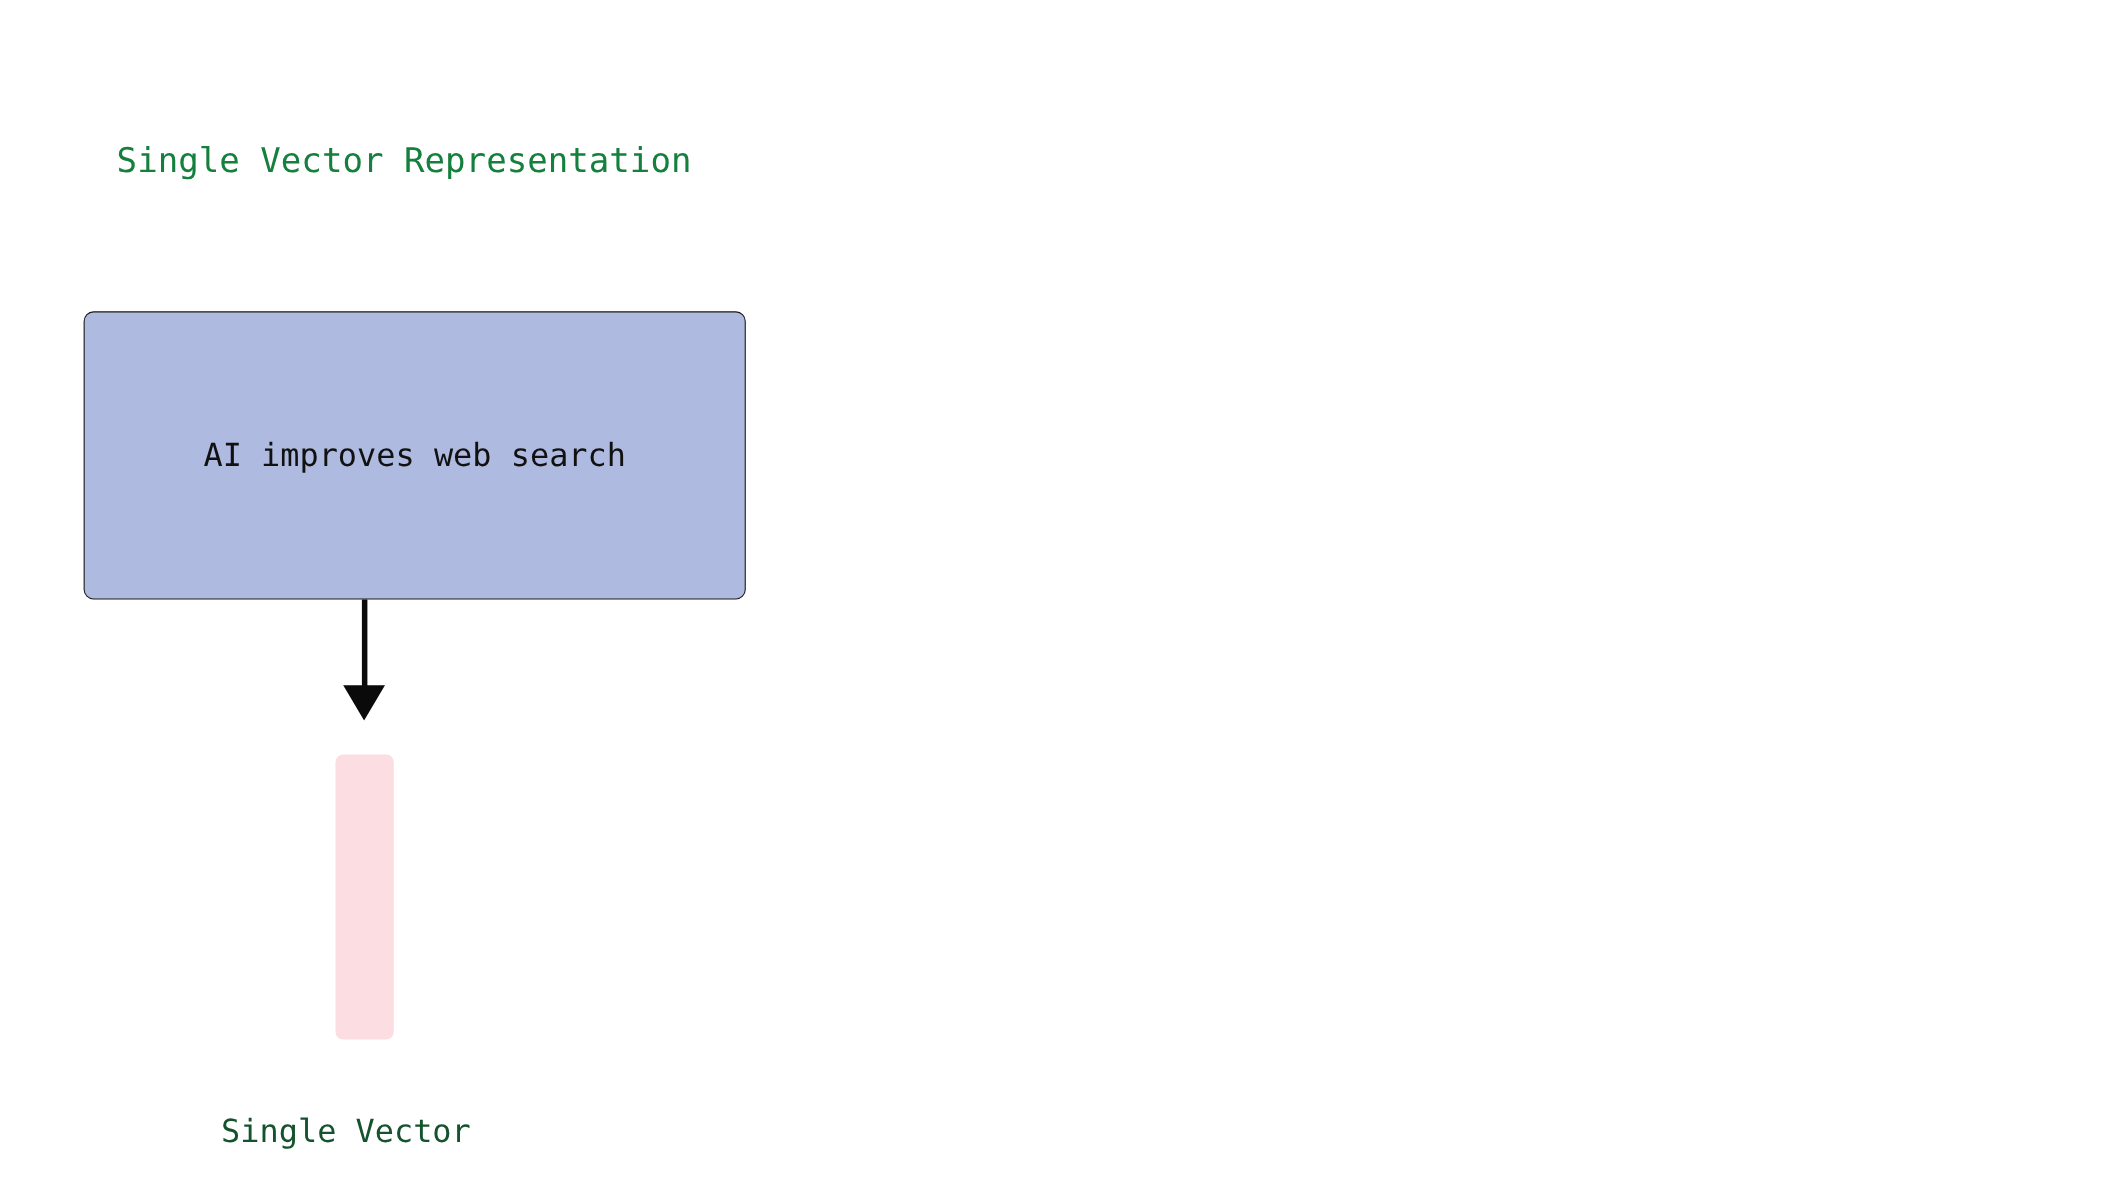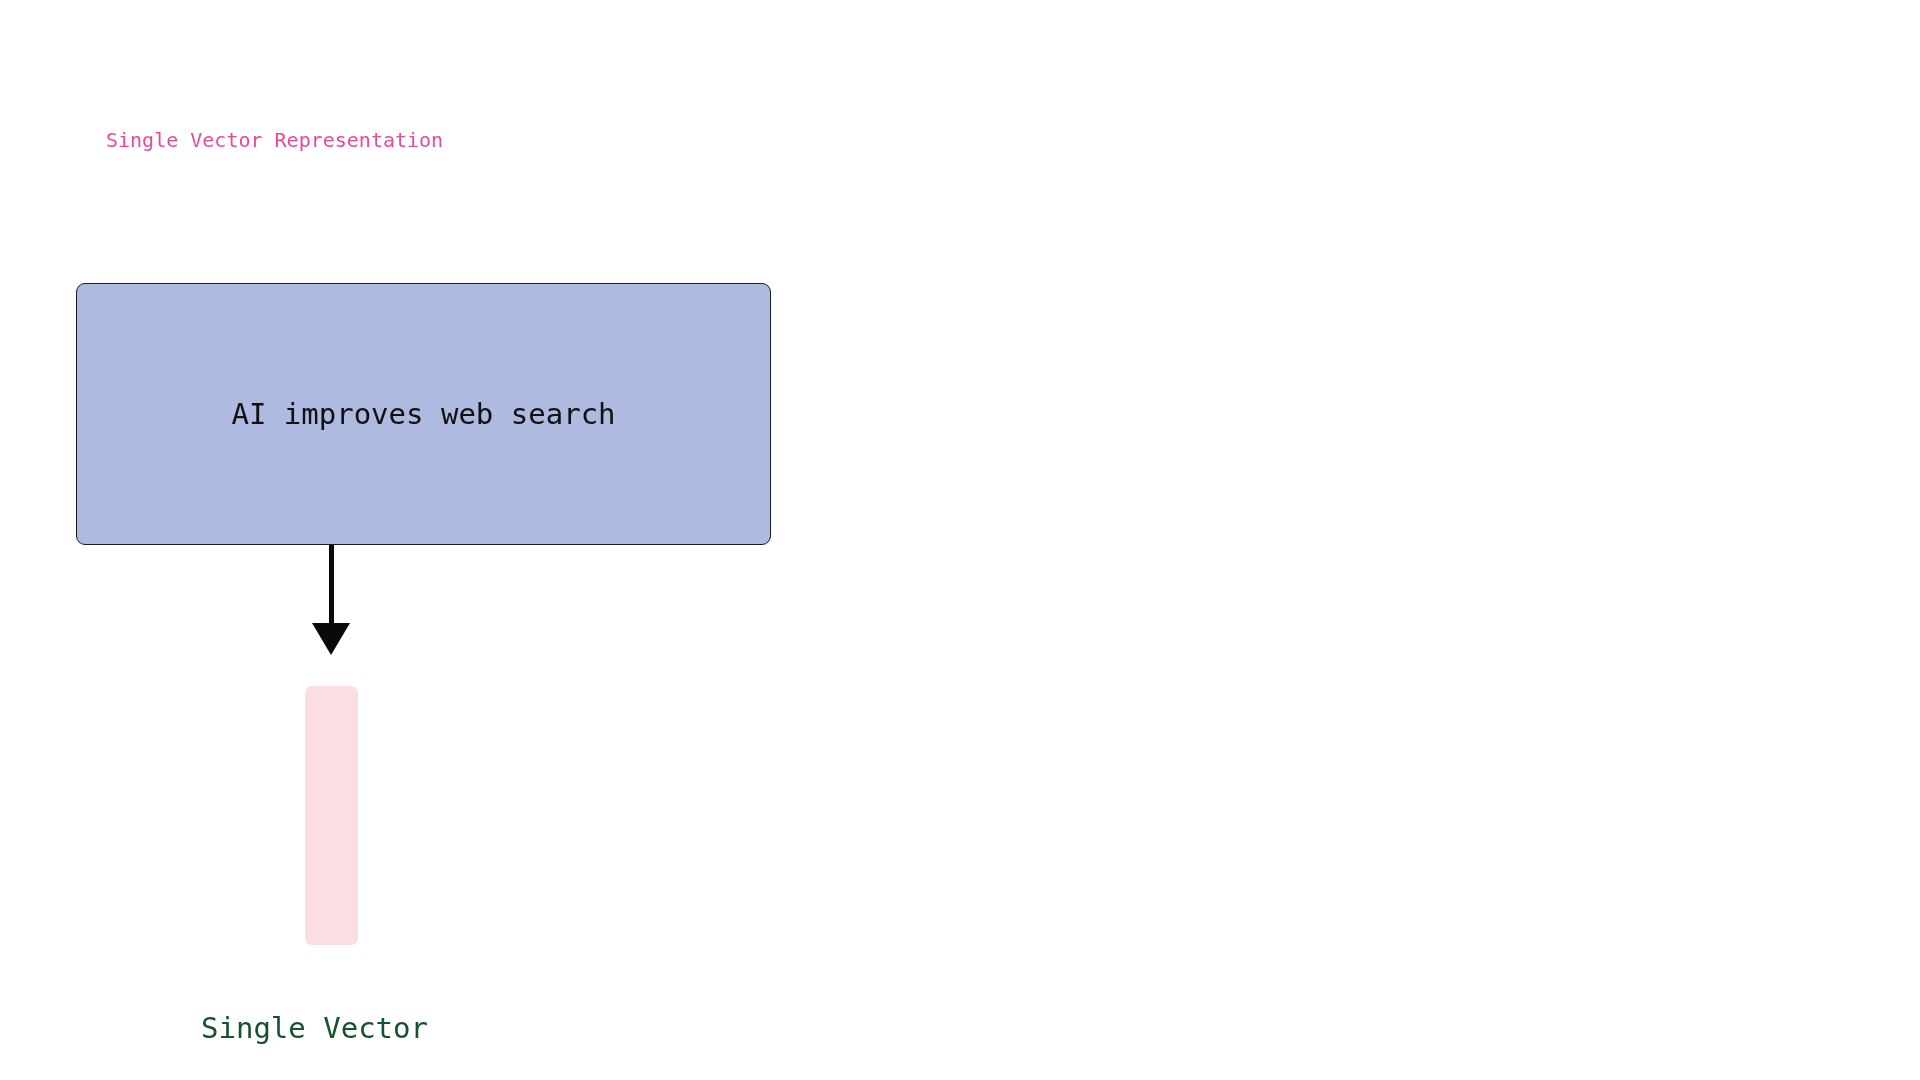--- a/index.html
+++ b/index.html
@@ -16,39 +16,39 @@
     color: #0d0d0d;
   }
 
   .panel { position: absolute; top: 0; height: 1080px; }
   #panel-single { left: 0; width: 960px; }
   #panel-multi  { left: 960px; width: 960px; }
 
   .panel-title {
     position: absolute;
     white-space: nowrap;
-    font-size: 20px;
+    font-size: 31px;
     font-weight: 400;
     letter-spacing: 0px;
-    color: #ec4899;
+    color: #15803d;
   }
   #single-title { left: 106px; top: 128px; }
 
   .doc-box {
     position: absolute;
     box-sizing: border-box;
     border: 1.6px solid #1b1b1b;
     border-radius: 9px;
     display: flex;
     align-items: center;
     justify-content: center;
   }
   #single-doc-box {
     left: 76px; top: 283px;
-    width: 695px; height: 262px;
+    width: 602px; height: 262px;
     background: #aebae0;
   }
   .doc-text {
     font-size: 29px;
     white-space: nowrap;
     color: #111111;
     letter-spacing: 0px;
   }
 
   .arrow { position: absolute; }

